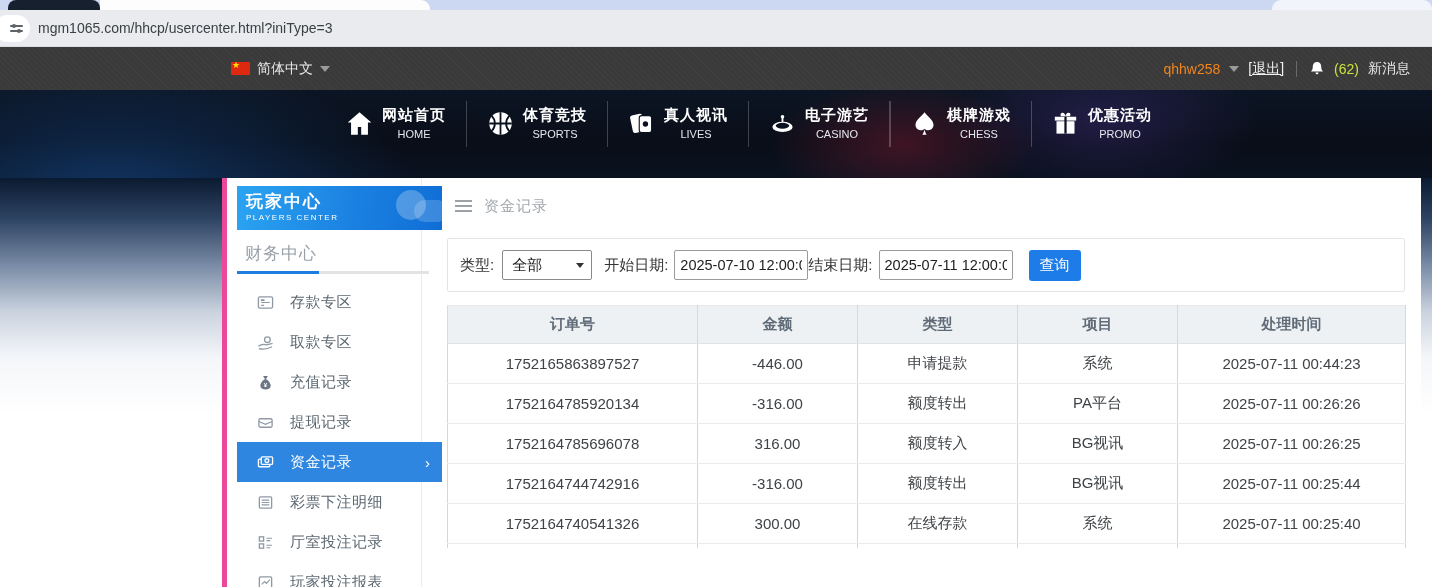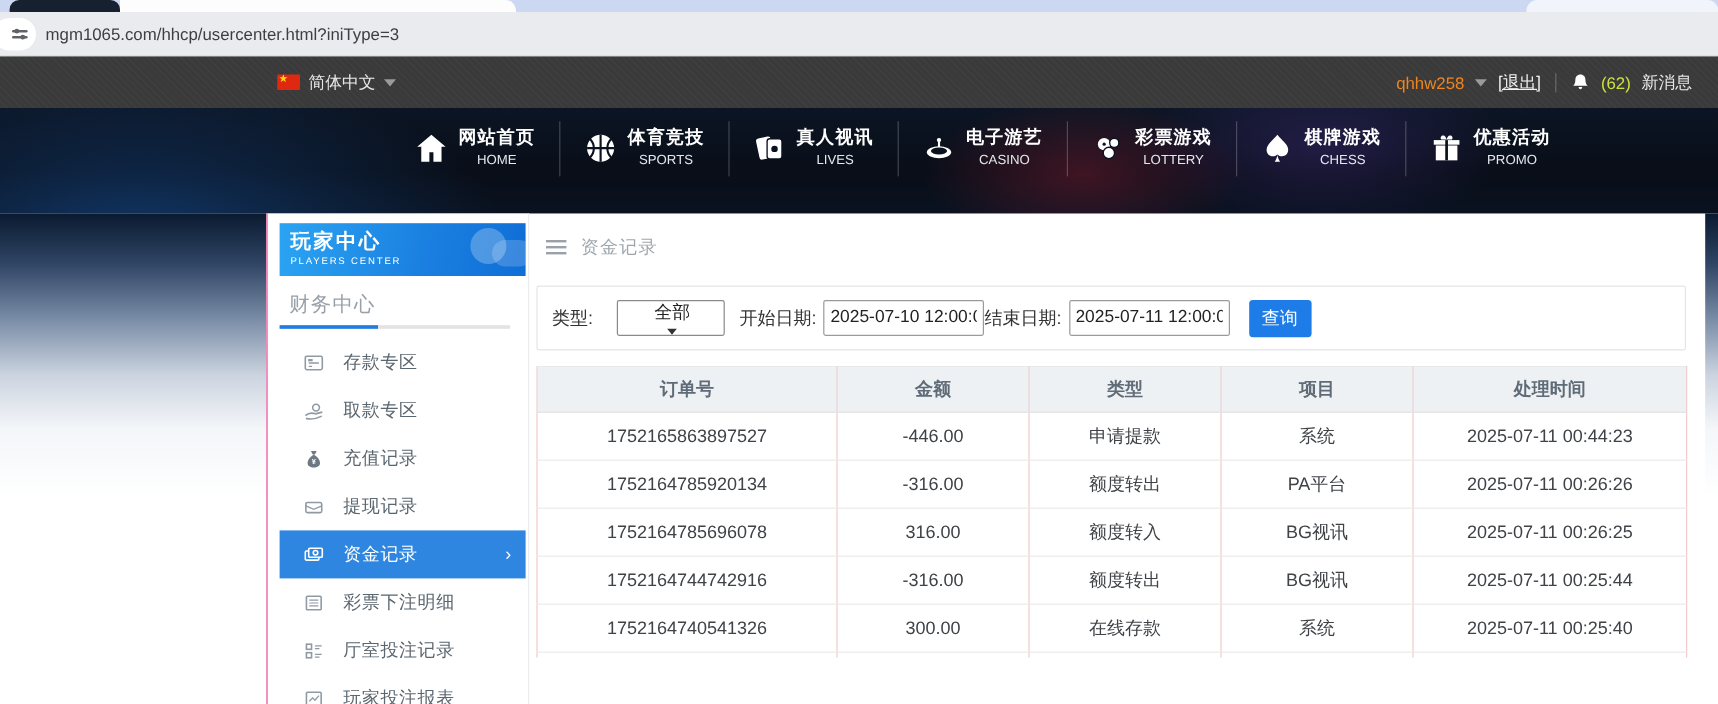--- a/index.html
+++ b/index.html
@@ -51,21 +51,21 @@
   .nav-zh { color:#fff; font-size:15px; font-weight:bold; letter-spacing:1px; line-height:19px; }
   .nav-en { color:#e5e8ee; font-size:11px; line-height:14px; }
   .nav-sep { width:1px; height:46px; background:rgba(255,255,255,.22); }
 
   
   #page-bg { left:0; top:178px; width:1432px; height:409px;
     background:linear-gradient(180deg,#0a1a30 0%, #2e4463 10%, #7d8fa9 22%, #ccd4e0 33%, #f4f6f9 44%, #ffffff 58%); }
   #content-white { left:222px; top:178px; width:1199px; height:409px; background:#fff; }
 
   
-  #sidebar { left:222px; top:178px; width:219px; height:409px; background:#fff; border-left:1px solid #ec4899; border-right:1px solid #ececec; }
+  #sidebar { left:222px; top:178px; width:200px; height:409px; background:#fff; border-left:5px solid #ec4899; border-right:1px solid #ececec; }
   #sb-header { position:absolute; left:10px; top:8px; width:205px; height:44px;
     background:linear-gradient(100deg,#2ba4f2 0%, #1a7fe0 60%, #0f6ed6 100%); color:#fff; padding:5px 0 0 9px; overflow:hidden; }
   #sb-header .deco1 { position:absolute; right:16px; top:4px; width:30px; height:30px; border-radius:50%; background:rgba(255,255,255,.25); }
   #sb-header .deco2 { position:absolute; right:-6px; top:14px; width:34px; height:22px; border-radius:11px; background:rgba(255,255,255,.18); }
   #sb-title { font-size:17px; font-weight:bold; letter-spacing:2px; line-height:22px; }
   #sb-subtitle { font-size:8px; letter-spacing:1.5px; }
   #sb-section { position:absolute; left:18px; top:64px; font-size:17px; color:#98a0a8; letter-spacing:1px; }
   #sb-underline { position:absolute; left:10px; top:93px; width:192px; height:3px; background:#e3e3e3; }
   #sb-underline i { position:absolute; left:0; top:0; width:82px; height:3px; background:#1f7ce0; }
   #sb-menu { position:absolute; left:0; top:104px; width:215px; }
@@ -80,21 +80,21 @@
   
   #main { left:447px; top:178px; width:958px; height:409px; }
   #crumb-row { position:absolute; left:8px; top:19px; display:flex; align-items:center; color:#a0a6ad; }
   #hamburger { width:17px; height:13px; position:relative; margin-right:12px; cursor:pointer; }
   #hamburger i { position:absolute; left:0; width:17px; height:2.4px; background:#9aa1a8; }
   #hamburger i:nth-child(1){top:0;} #hamburger i:nth-child(2){top:5px;} #hamburger i:nth-child(3){top:10px;}
   #crumb-title { font-size:15px; letter-spacing:1px; }
 
   #filter-box { position:absolute; left:0; top:60px; width:958px; height:54px; border:1px solid #e2e5e8; border-radius:2px; background:#fff; display:flex; align-items:center; padding-left:12px; }
   .f-label { font-size:15px; color:#333; }
-  #type-select { width:90px; height:30px; border:1px solid #8a8a8a; border-radius:2px; background:#fff; margin-left:20px; display:flex; align-items:center; justify-content:space-between; padding:0 7px 0 9px; font-size:15px; color:#222; cursor:pointer;flex-direction:column; }
+  #type-select { width:90px; height:30px; border:1px solid #8a8a8a; border-radius:2px; background:#fff; margin-left:8px; display:flex; align-items:center; justify-content:space-between; padding:0 7px 0 9px; font-size:15px; color:#222; cursor:pointer; }
   #type-select .caret { border-top-color:#333; border-left-width:4px; border-right-width:4px; border-top-width:5px; }
   .date-input { width:134px; height:30px; border:1px solid #9a9a9a; border-radius:2px; font-size:14.5px; color:#222; padding:0 5px; margin-left:6px; font-family:"Liberation Sans","DejaVu Sans",sans-serif; }
   .f-gap1 { margin-left:12px; } .f-gap2 { }
   #query-btn { width:52px; height:31px; margin-left:16px; background:#1e7ce8; color:#fff; border:none; border-radius:3px; font-size:15px; cursor:pointer; font-family:inherit; }
 
   #funds-table { position:absolute; left:0; top:127px; width:958px; border-collapse:collapse; table-layout:fixed; }
   #funds-table col.c1{width:250px;} #funds-table col.c2{width:160px;} #funds-table col.c3{width:160px;} #funds-table col.c4{width:160px;} #funds-table col.c5{width:228px;}
   #funds-table th { height:38px; background:#eef1f4; color:#5f6b77; font-size:15px; font-weight:bold; border:1px solid #efcfcf; border-top:1px solid #e8e8e8; border-bottom:1px solid #e3e3e3; }
   #funds-table td { height:40px; background:#fff; color:#3f4347; font-size:15px; text-align:center; border:1px solid #f2caca; border-top:1px solid #ebebeb; border-bottom:1px solid #ebebeb; }
   #funds-table tr.stub td { height:4px; border-bottom:none; }
@@ -180,30 +180,20 @@
         <circle cx="12" cy="6" r="1.6" fill="#fff"></circle>
           <rect x="11.2" y="7" width="1.6" height="6" fill="#fff"></rect>
         <ellipse cx="12" cy="15" rx="9" ry="4.5" fill="#fff"></ellipse>
         <ellipse cx="12" cy="14" rx="6" ry="2.6" fill="#0a1220"></ellipse>
       </svg>
       <span class="nav-txt"><span class="nav-zh">电子游艺</span><br>
       <span class="nav-en">CASINO</span></span>
     </div>
     <span class="nav-sep"></span>
 
-    <div class="nav-item">
-      <svg viewBox="0 0 24 24">
-        <circle cx="9" cy="9" r="4.6" fill="#fff"></circle>
-          <circle cx="16.5" cy="8" r="3.4" fill="#fff" stroke="#0a1220" stroke-width="1"></circle>
-        <circle cx="12.5" cy="15.5" r="4.2" fill="#fff" stroke="#0a1220" stroke-width="1"></circle>
-        <circle cx="9" cy="9" r="1.2" fill="#0a1220"></circle>
-      </svg>
-      <span class="nav-txt"><span class="nav-zh">彩票游戏</span><br>
-      <span class="nav-en">LOTTERY</span></span>
-    </div>
     <span class="nav-sep"></span>
 
     <div class="nav-item">
       <svg viewBox="0 0 24 24">
         <path fill="#fff" d="M12 2C9 6 4 9 4 13.2 4 16 6 18 8.6 18c1.3 0 2.4-.5 3.4-1.4 1 .9 2.1 1.4 3.4 1.4C18 18 20 16 20 13.2 20 9 15 6 12 2z"></path>
         <path fill="#fff" d="M10 22c1-1.4 1.6-3 2-5 .4 2 1 3.6 2 5h-4z"></path>
       </svg>
       <span class="nav-txt"><span class="nav-zh">棋牌游戏</span><br>
       <span class="nav-en">CHESS</span></span>
     </div>

